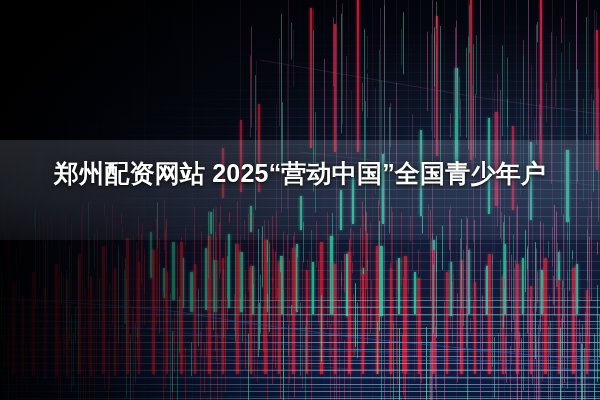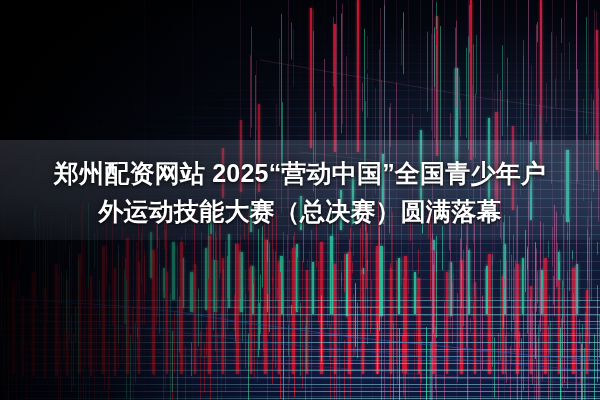--- a/index.html
+++ b/index.html
@@ -753,16 +753,15 @@
       <path d="M300,152 L370,160 L440,168 L510,176 L600,186" stroke="#6f8fb8" opacity=".35"></path>
     </g>
   </svg>
 
   <div class="bg-side"></div>
 
   <div class="band"></div>
 
   <div class="headline">
     <span class="ln">郑州配资网站 2025“营动中国”全国青少年户</span>
-    <span class="ln">外运动技能大赛（总决赛）圆满落幕</span>
   </div>
 
 </div>
 
 </body></html>

